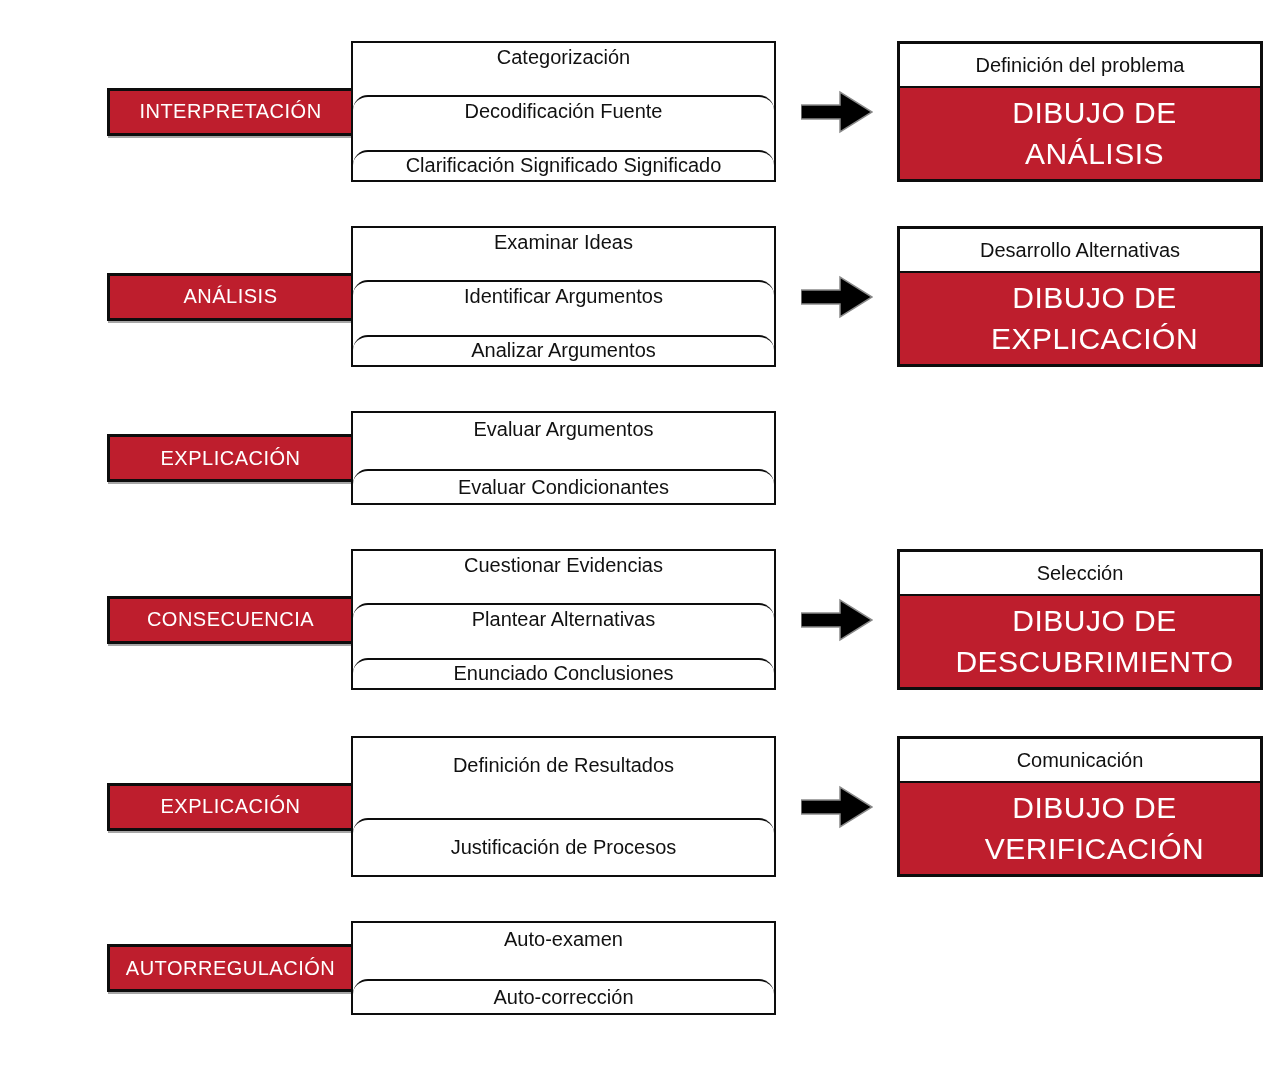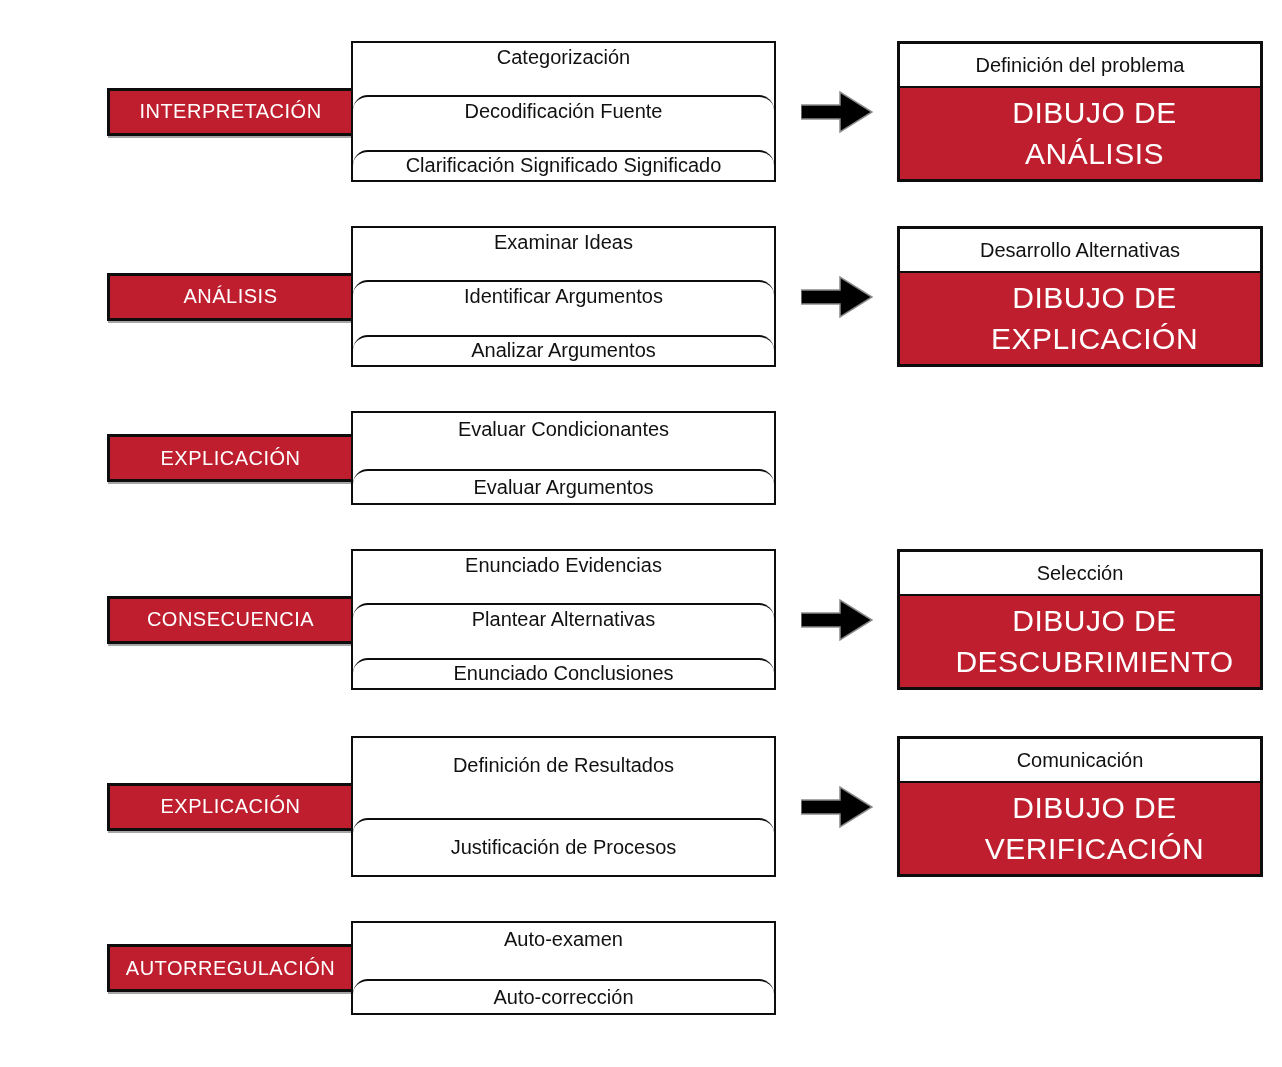--- a/index.html
+++ b/index.html
@@ -120,31 +120,31 @@
         <span>EXPLICACIÓN</span>
       </div>
     </div>
   </div>
 
   <div class="row row-2">
     <div class="stage">
       <span>EXPLICACIÓN</span>
     </div>
     <div class="items">
+      <div class="cell">Evaluar Argumentos</div>
       <div class="cell">Evaluar Condicionantes</div>
-      <div class="cell">Evaluar Argumentos</div>
     </div>
   </div>
 
   <div class="row row-3">
     <div class="stage">
       <span>CONSECUENCIA</span>
     </div>
     <div class="items">
-      <div class="cell">Enunciado Evidencias</div>
+      <div class="cell">Cuestionar Evidencias</div>
       <div class="cell">Plantear Alternativas</div>
       <div class="cell">Enunciado Conclusiones</div>
     </div>
     <div class="arrow">
       <svg viewBox="0 0 72 48" aria-hidden="true">
         <polygon points="0,17 39,17 39,4 71,24 39,44 39,31 0,31" fill="#000000" stroke="#8a8a8a" stroke-width="1.5"></polygon>
       </svg>
     </div>
     <div class="result">
       <div class="result-header">Selección</div>

